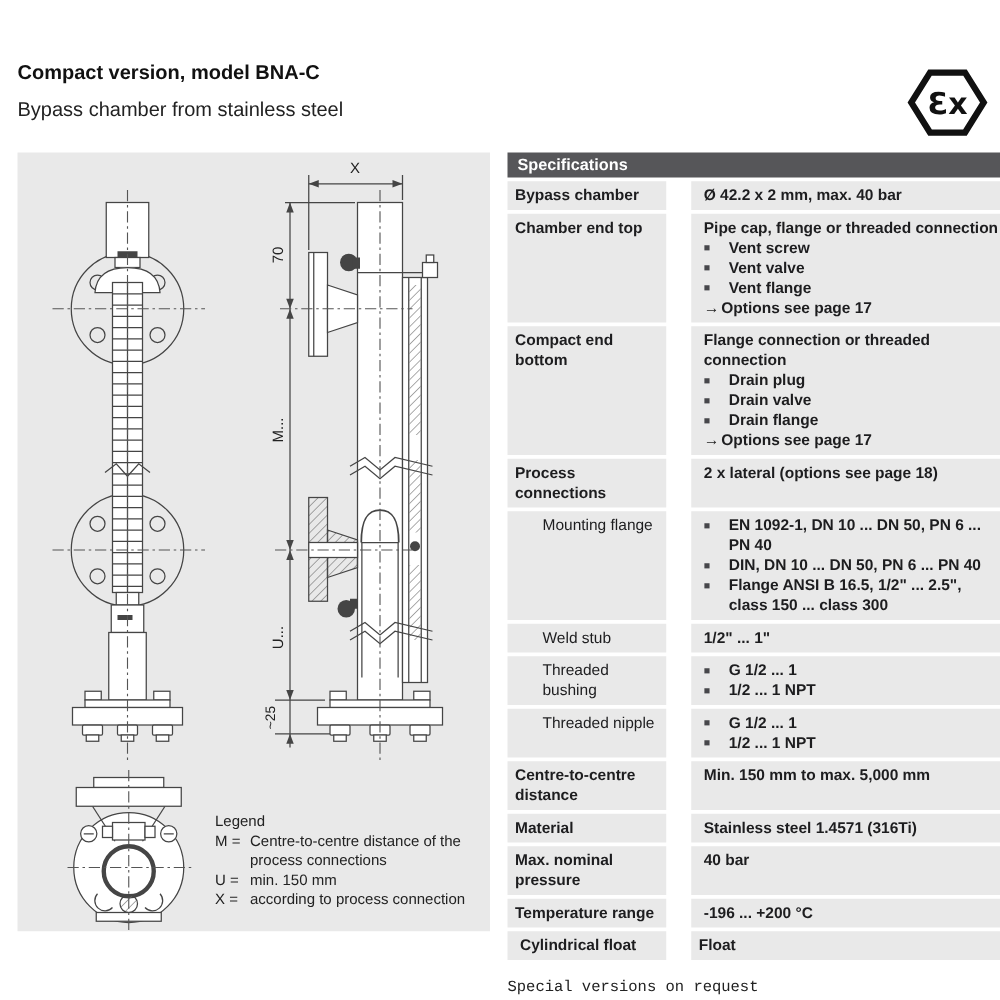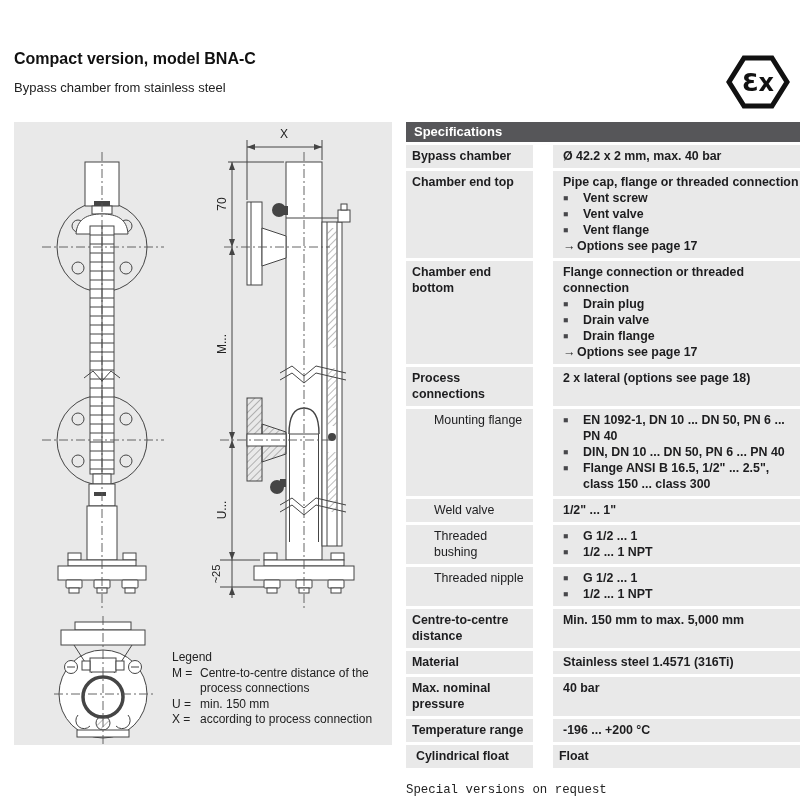--- a/index.html
+++ b/index.html
@@ -1,18 +1,18 @@
 <!DOCTYPE html>
 <html><head>
 <meta charset="utf-8">
 <style>
   html,body{margin:0;padding:0;background:#fff;}
   body{width:800px;height:800px;position:relative;font-family:"Liberation Sans",sans-serif;color:#1d1d1f;overflow:hidden;}
   .page-title{position:absolute;left:14px;top:50px;font-size:16px;font-weight:bold;color:#111;margin:0;}
-  .page-subtitle{position:absolute;left:14px;top:80px;font-size:13px;color:#222;text-align:center;}
+  .page-subtitle{position:absolute;left:14px;top:80px;font-size:16px;color:#222;text-align:center;}
   .atex{position:absolute;left:724px;top:54px;width:68px;height:56px;}
 
   
   .panel{position:absolute;left:14px;top:122px;width:378px;height:623px;background:#e9e9e9;}
   .dwg{position:absolute;left:0;top:0;}
   .dwg text{font-family:"Liberation Sans",sans-serif;}
   .legend{position:absolute;left:158px;top:528px;width:218px;font-size:12px;line-height:15.5px;color:#222;}
   .legend-item{display:flex;}
   .legend-key{flex:0 0 28px;}
   .legend-val{flex:1;}
@@ -233,21 +233,21 @@
       <div class="vline">
           <span class="marker">■</span>
           <span class="vtext">Vent flange</span>
         </div>
       <div class="vline">
           <span class="marker arrow-m">→</span>
           <span class="vtext">Options see page 17</span>
         </div>
     </div>
 
-    <div class="cell label">Chamber end bottom</div>
+    <div class="cell label">Compact end bottom</div>
     <div class="cell value">
       <div class="vline">
           <span class="vtext">Flange connection or threaded connection</span>
         </div>
       <div class="vline">
           <span class="marker">■</span>
           <span class="vtext">Drain plug</span>
         </div>
       <div class="vline">
           <span class="marker">■</span>
@@ -279,21 +279,21 @@
       <div class="vline">
           <span class="marker">■</span>
           <span class="vtext">DIN, DN 10 ... DN 50, PN 6 ... PN 40</span>
         </div>
       <div class="vline">
           <span class="marker">■</span>
           <span class="vtext">Flange ANSI B 16.5, 1/2" ... 2.5", class 150 ... class 300</span>
         </div>
     </div>
 
-    <div class="cell label indent">Weld valve</div>
+    <div class="cell label indent">Weld stub</div>
     <div class="cell value">
       <div class="vline">
           <span class="vtext">1/2" ... 1"</span>
         </div>
     </div>
 
     <div class="cell label indent">Threaded bushing</div>
     <div class="cell value">
       <div class="vline">
           <span class="marker">■</span>

